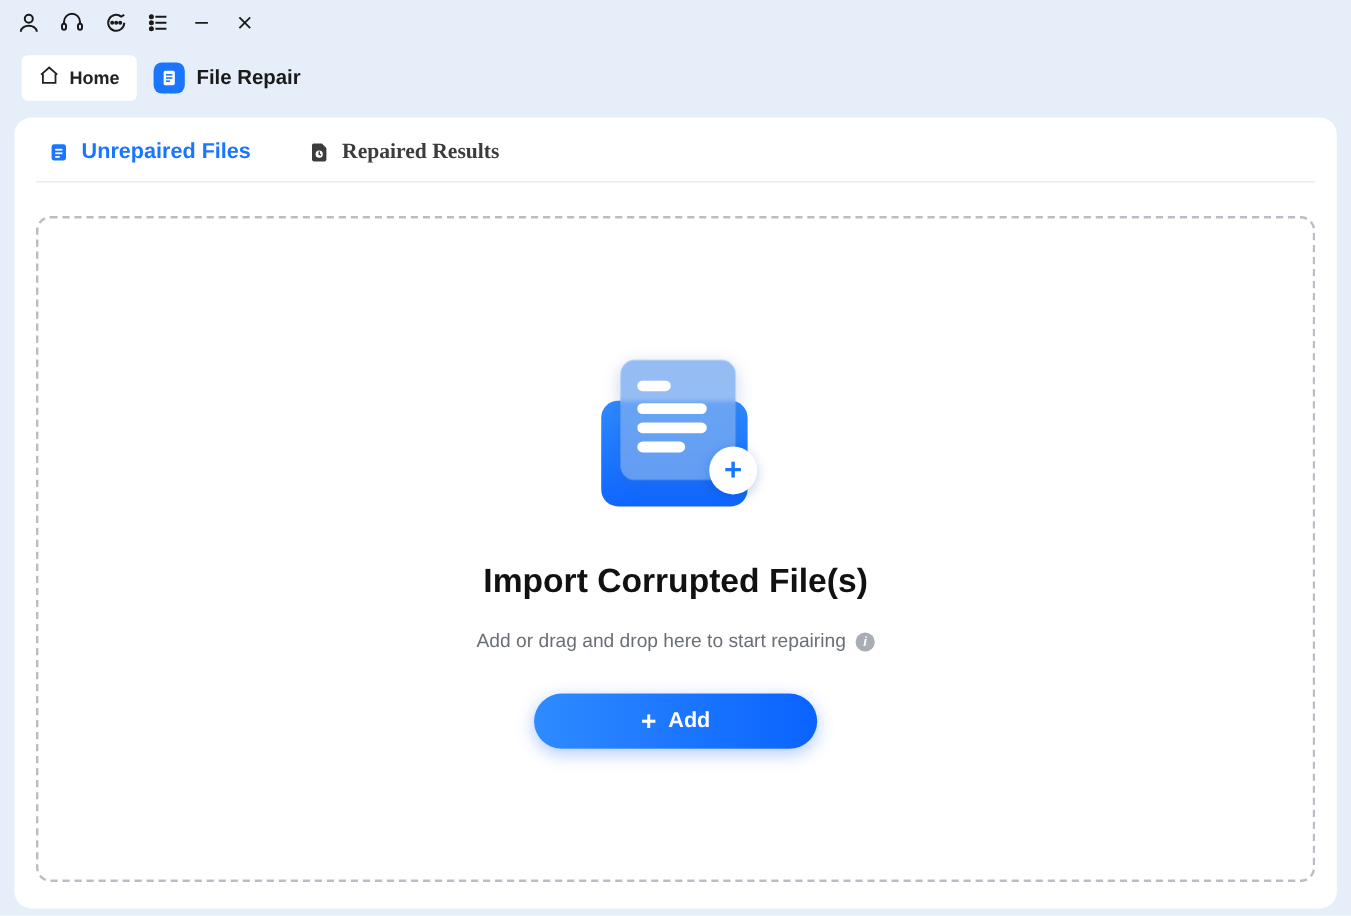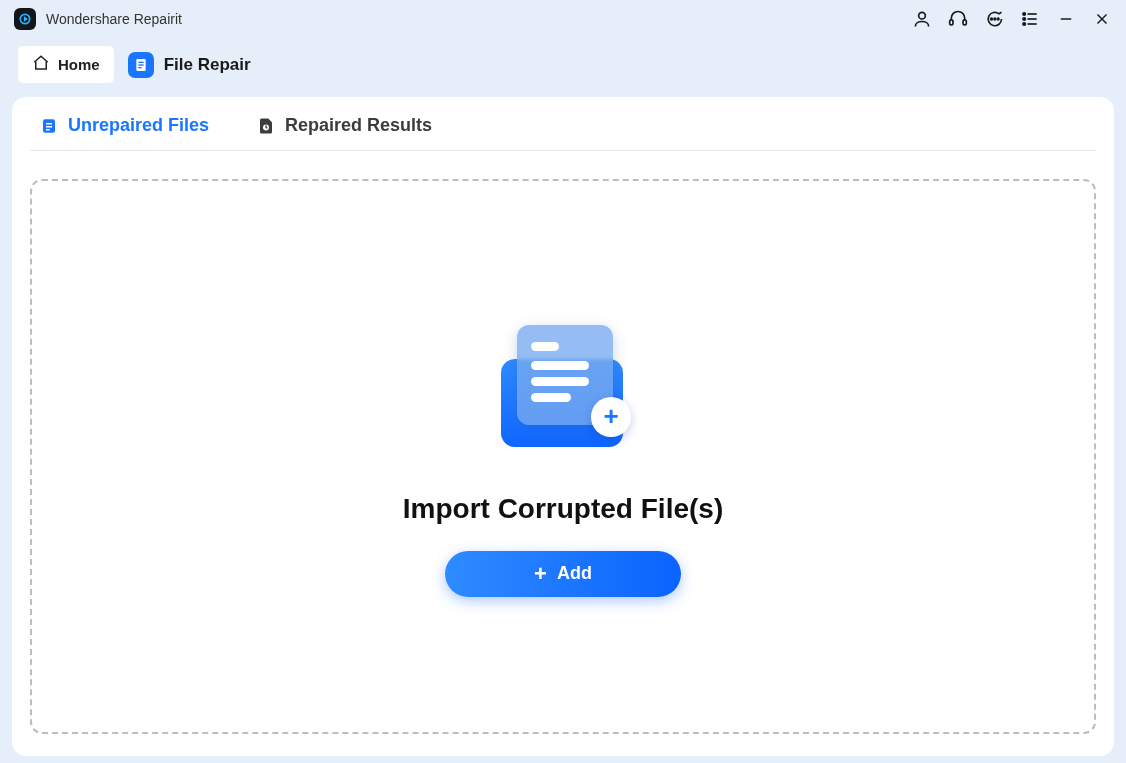--- a/index.html
+++ b/index.html
@@ -95,21 +95,21 @@
   }
   .tab {
     display: flex;
     align-items: center;
     gap: 10px;
     font-weight: 800;
     font-size: 18px;
     cursor: pointer;
   }
   .tab.active { color: #1a75ff; }
-  .tab.inactive { color: #3c3c3c; }
+  .tab.inactive { color: #3c3c3c; font-family: Liberation Serif, serif; }
   .tab-icon {
     width: 18px; height: 18px;
     display: inline-flex; align-items: center; justify-content: center;
   }
 
   .dropzone {
     flex: 1;
     margin-top: 28px;
     border: 2px dashed #b9bec6;
     border-radius: 12px;
@@ -178,29 +178,20 @@
     color: #fff; font-weight: 800; font-size: 18px;
     border-radius: 23px; cursor: pointer;
     box-shadow: 0 4px 14px rgba(20,100,255,0.35);
   }
   .add-btn .plus-sign { font-size: 22px; line-height: 1; }
 </style>
 </head>
 <body>
 
 <div class="titlebar">
-  <div class="titlebar-left">
-    <div class="app-icon">
-      <svg viewBox="0 0 24 24">
-          <circle cx="12" cy="12" r="8" fill="none" stroke="#29b0ff" stroke-width="3"></circle>
-          <path d="M10 7 L17 12 L10 17 Z" fill="#29b0ff"></path>
-        </svg>
-    </div>
-    <div class="app-title">Wondershare Repairit</div>
-  </div>
   <div class="titlebar-right">
     <span class="win-ico">
       <svg viewBox="0 0 24 24" width="20" height="20" fill="none" stroke="currentColor" stroke-width="2">
           <circle cx="12" cy="8" r="4"></circle>
           <path d="M4 21c0-4 4-6 8-6s8 2 8 6"></path>
         </svg>
     </span>
     <span class="win-ico">
       <svg viewBox="0 0 24 24" width="20" height="20" fill="none" stroke="currentColor" stroke-width="2">
           <path d="M4 13v-2a8 8 0 0 1 16 0v2"></path>
@@ -293,19 +284,23 @@
       <div class="illu">
         <div class="folder"></div>
         <div class="doc"></div>
         <div class="line l1"></div>
         <div class="line l2"></div>
         <div class="line l3"></div>
         <div class="line l4"></div>
         <div class="plus">+</div>
       </div>
       <div class="drop-title">Import Corrupted File(s)</div>
+      <div class="drop-sub">
+        <span>Add or drag and drop here to start repairing</span>
+        <span class="info-dot">i</span>
+      </div>
       <div class="add-btn">
         <span class="plus-sign">+</span>
         <span>Add</span>
       </div>
     </div>
   </div>
 </div>
 
 </body></html>

